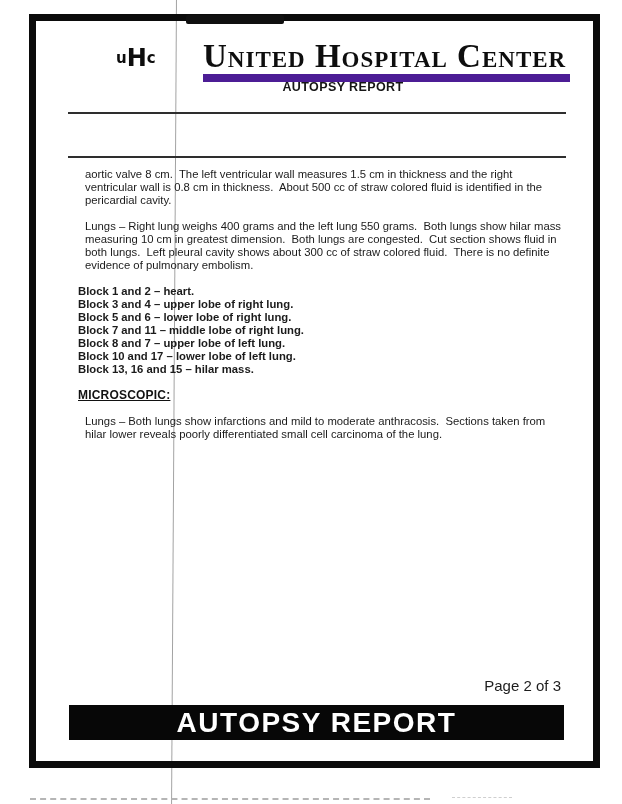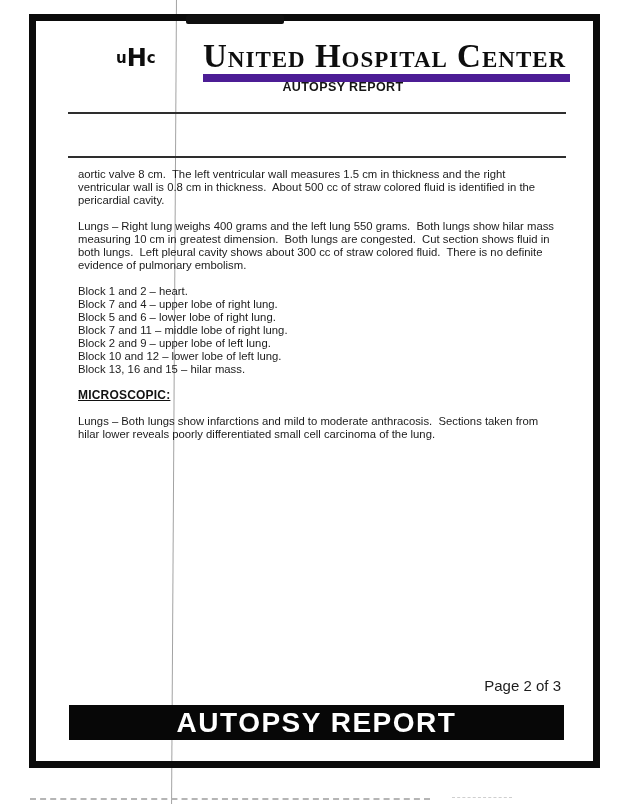--- a/index.html
+++ b/index.html
@@ -46,23 +46,23 @@
   }
   
   .rule { position:absolute; left:68px; width:498px; height:2px; background:#2e2e2e; z-index:2; }
   .rule-1 { top:112px; }
   .rule-2 { top:156px; }
   
   .body-text {
     position:absolute; left:78px; top:168px; width:492px; z-index:2;
     font-size:11.3px; line-height:13px; color:#1b1b1b;
   }
-  .body-text p { margin:0 0 13px 0; white-space:pre-wrap; }
+  .body-text p { margin:0 0 13px 7px; white-space:pre-wrap; }
   .block-list { margin:0 0 13px 0; }
-  .block-list div { white-space:pre-wrap; }
+  .block-list div { white-space:pre-wrap;font-weight:bold; }
   .section-heading {
     margin:0 0 13px 0; font-weight:bold; font-size:12px;
     text-decoration:underline; letter-spacing:.2px; color:#121212;
   }
   
   .page-number {
     position:absolute; top:677px; right:61px; z-index:2;
     font-size:15px; color:#1d1d1d;
   }
   .footer-banner {
@@ -105,25 +105,25 @@
   <div class="body-text">
     <p>aortic valve 8 cm.  The left ventricular wall measures 1.5 cm in thickness and the right
 ventricular wall is 0.8 cm in thickness.  About 500 cc of straw colored fluid is identified in the
 pericardial cavity.</p>
     <p>Lungs – Right lung weighs 400 grams and the left lung 550 grams.  Both lungs show hilar mass
 measuring 10 cm in greatest dimension.  Both lungs are congested.  Cut section shows fluid in
 both lungs.  Left pleural cavity shows about 300 cc of straw colored fluid.  There is no definite
 evidence of pulmonary embolism.</p>
     <div class="block-list">
         <div>Block 1 and 2 – heart.</div>
-        <div>Block 7 and 4 – upper lobe of right lung.</div>
+        <div>Block 3 and 4 – upper lobe of right lung.</div>
         <div>Block 5 and 6 – lower lobe of right lung.</div>
         <div>Block 7 and 11 – middle lobe of right lung.</div>
-        <div>Block 2 and 9 – upper lobe of left lung.</div>
-        <div>Block 10 and 12 – lower lobe of left lung.</div>
+        <div>Block 8 and 7 – upper lobe of left lung.</div>
+        <div>Block 10 and 17 – lower lobe of left lung.</div>
         <div>Block 13, 16 and 15 – hilar mass.</div>
       </div>
     <div class="section-heading">MICROSCOPIC:</div>
     <p>Lungs – Both lungs show infarctions and mild to moderate anthracosis.  Sections taken from
 hilar lower reveals poorly differentiated small cell carcinoma of the lung.</p>
   </div>
 
   <div class="page-number">Page 2 of 3</div>
 
   <div class="footer-banner">

